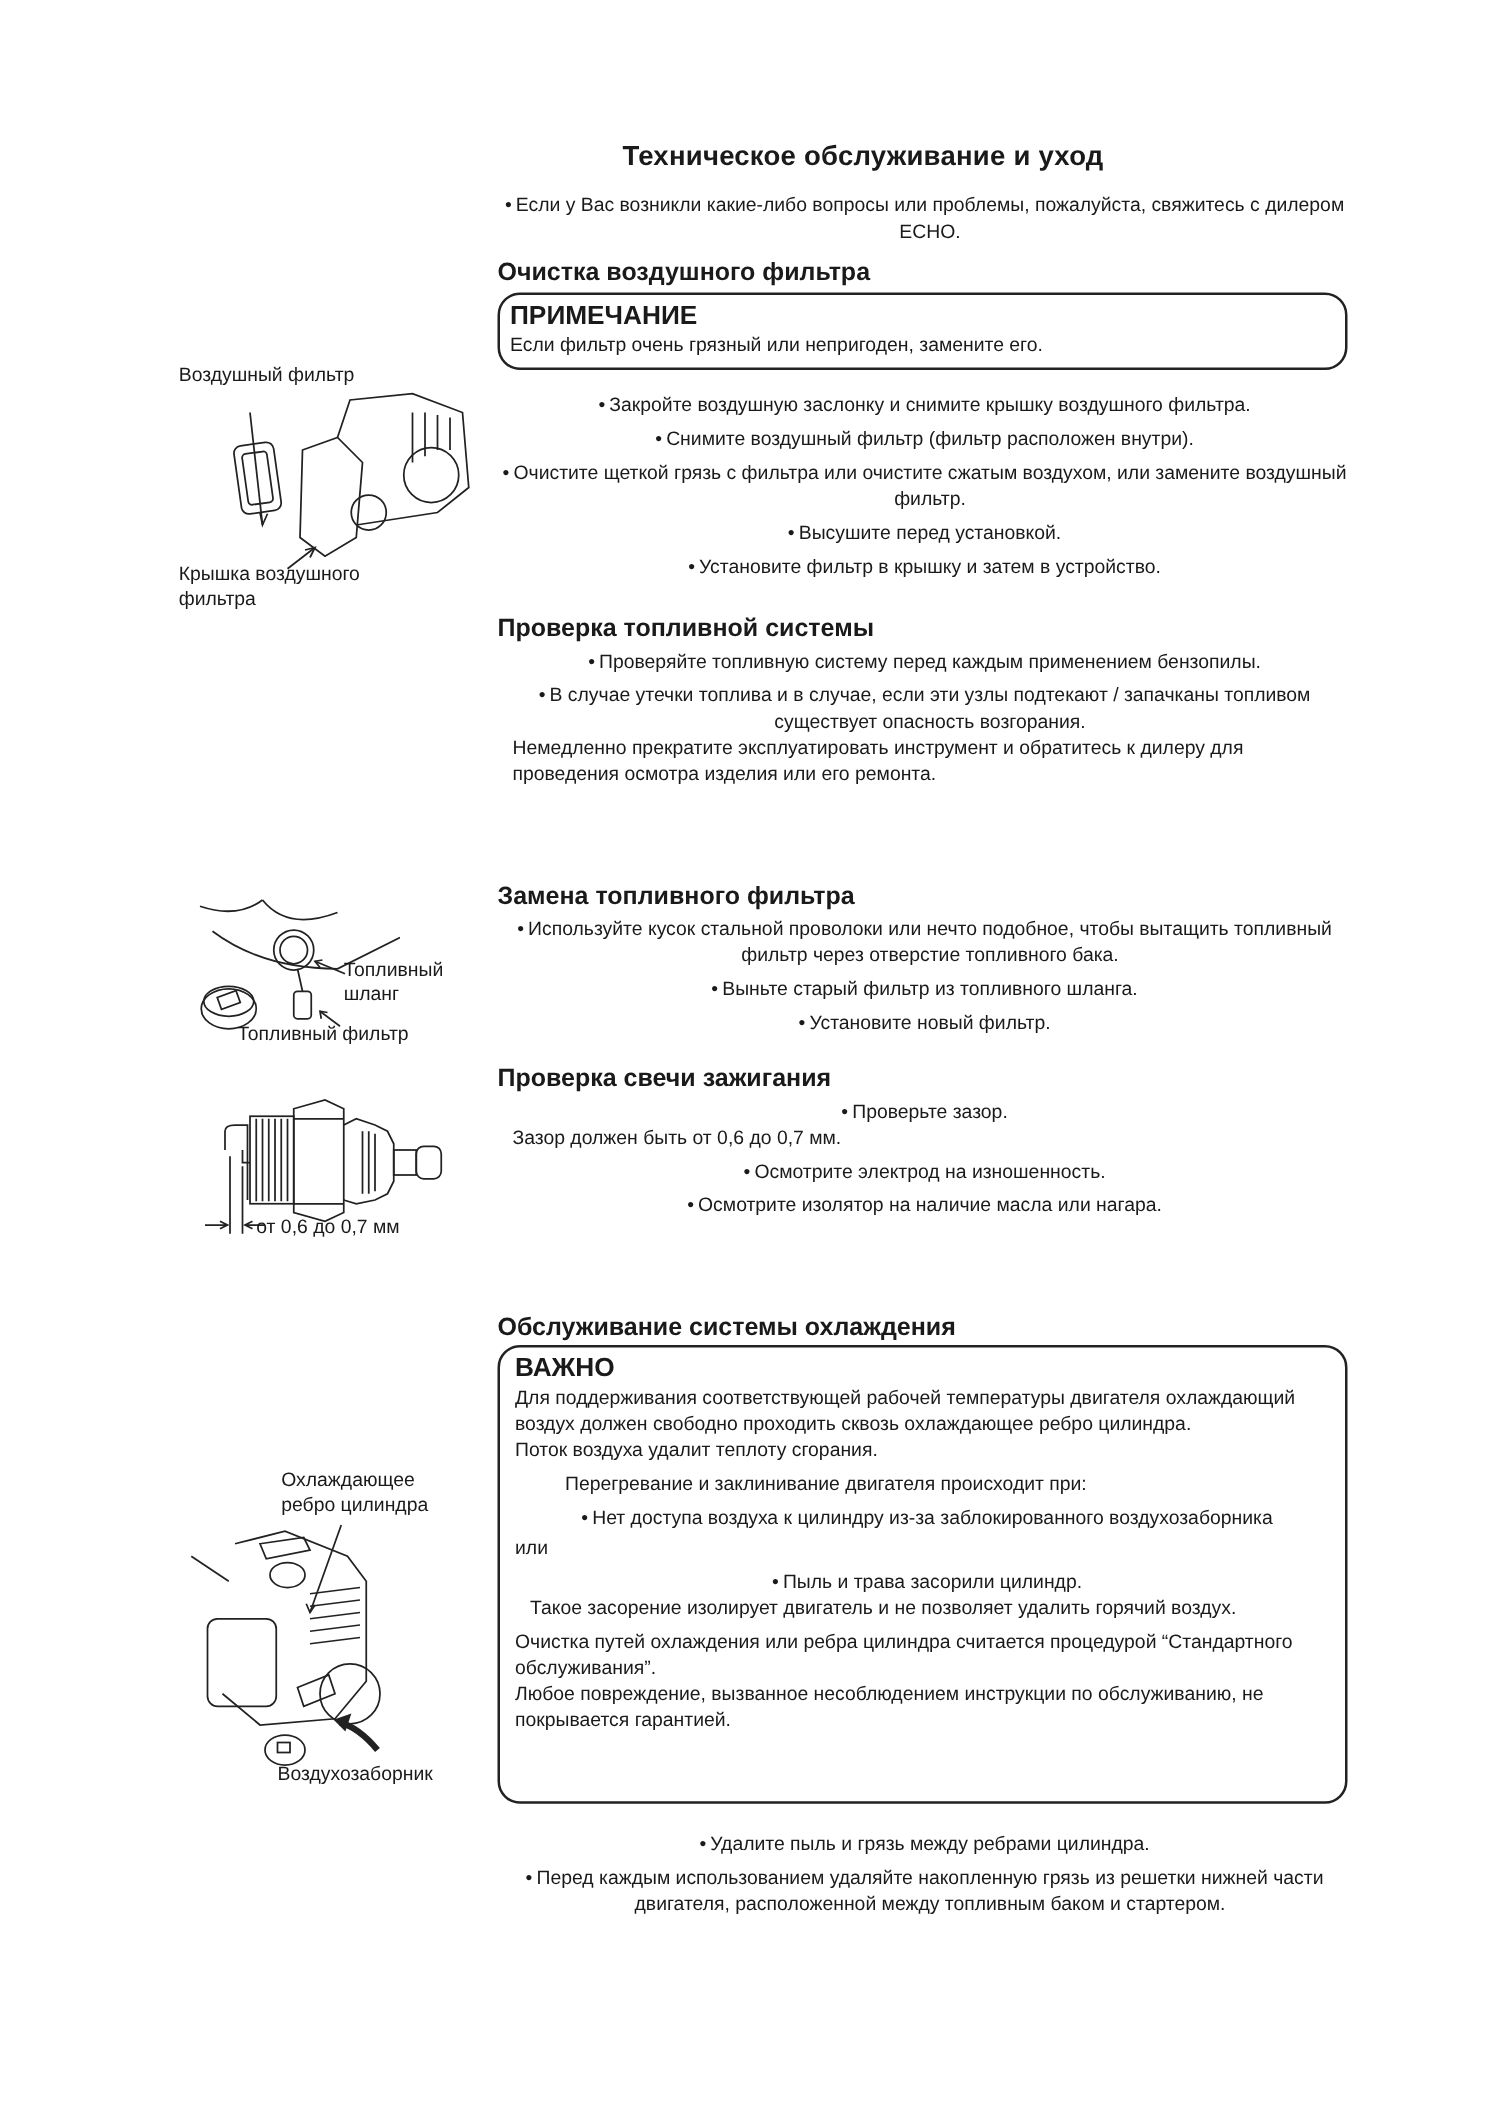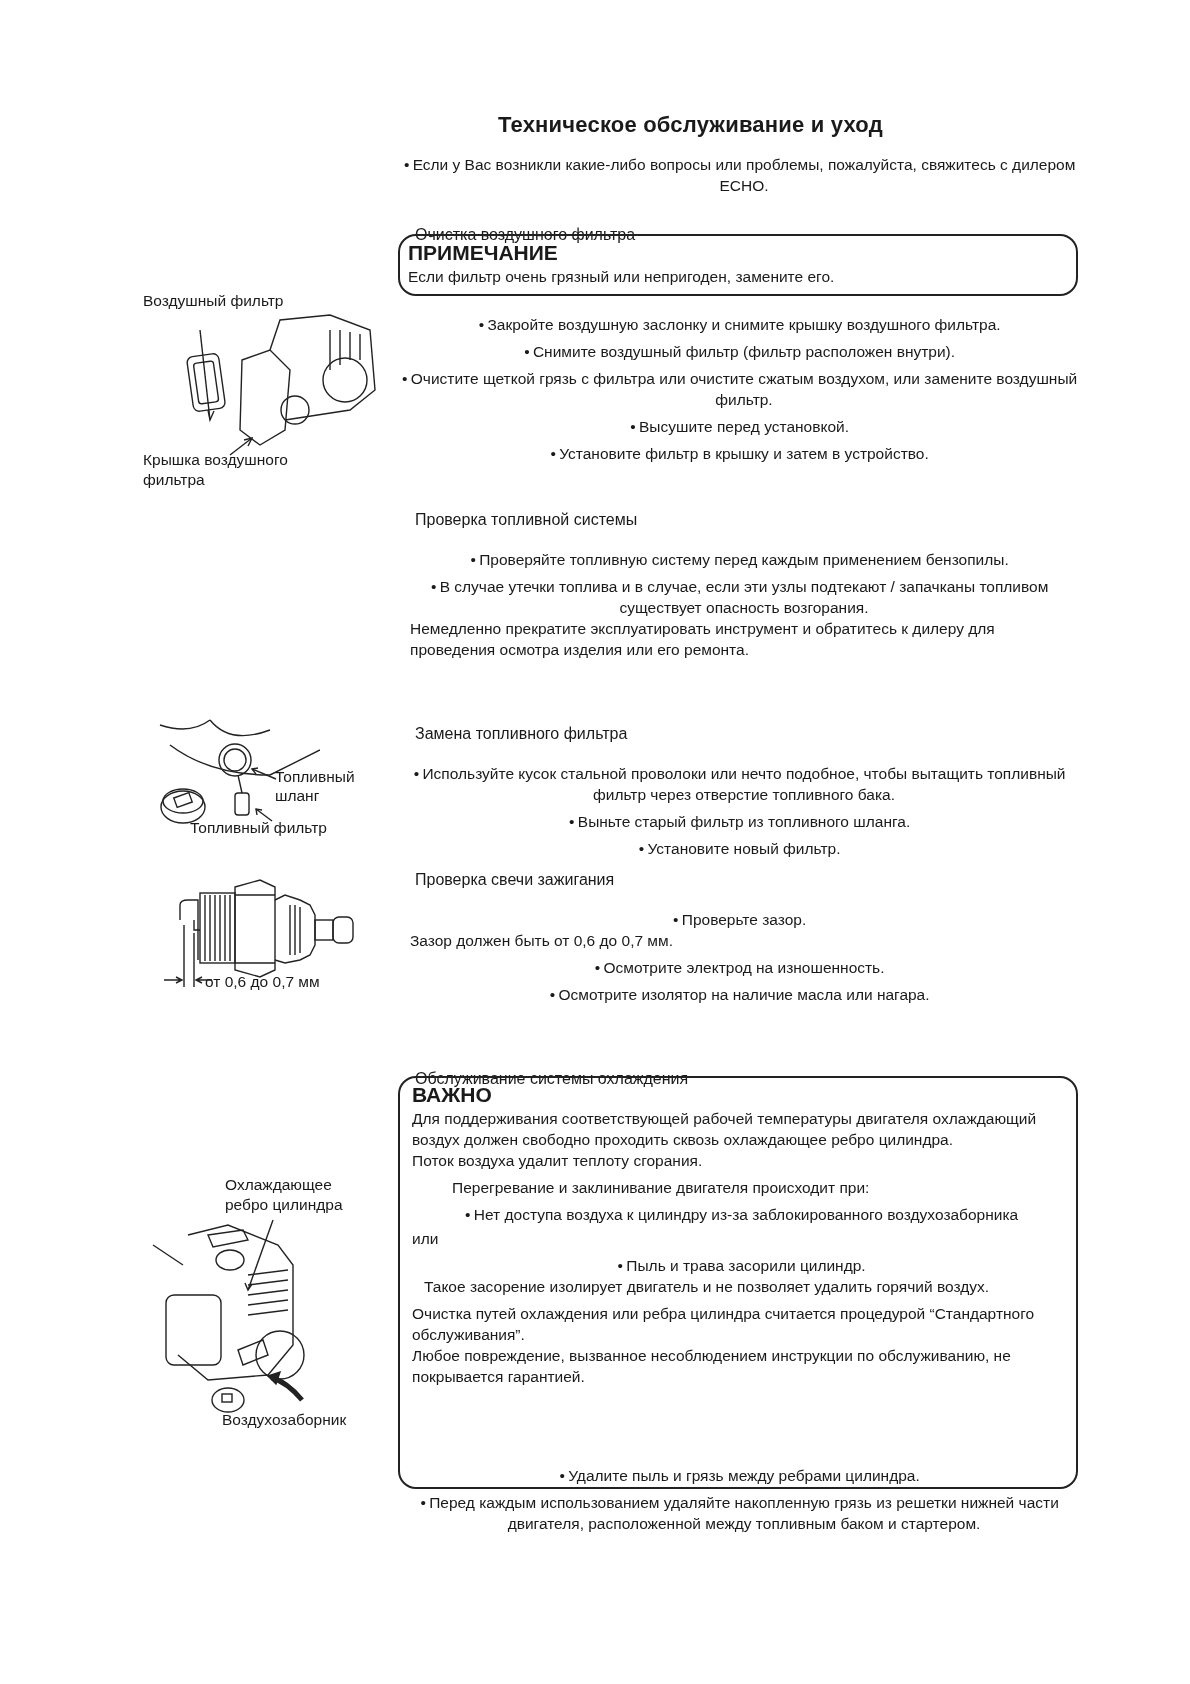--- a/index.html
+++ b/index.html
@@ -1,21 +1,21 @@
 <!DOCTYPE html>
 <html><head>
   <meta charset="utf-8">
   <style>
     html, body { margin: 0; padding: 0; background: #ffffff; }
     body { width: 1190px; height: 1684px; position: relative; overflow: hidden;
            font-family: "Liberation Sans", sans-serif; color: #1a1a1a; }
     .abs { position: absolute; }
     .title { left: 498px; top: 112px; font-size: 22px; font-weight: bold; letter-spacing: 0.2px; white-space: nowrap; }
     .col { position: absolute; left: 398px; width: 680px; }
-    .h2 { font-size: 16px; font-weight: normal; margin: 17px; line-height: 24px; white-space: nowrap; }
+    .h2 { font-size: 20px; font-weight: bold; margin: 0; line-height: 24px; white-space: nowrap; }
     .bl { font-size: 15.5px; line-height: 21px; padding-left: 12px; text-indent: -12px; margin: 4px 0 6px 0; text-align: center; }
     .bl::before { content: "•"; display: inline-block; width: 12px; text-indent: 0; }
     .para { font-size: 15.5px; line-height: 21px; margin: 0; }
     .cont { padding-left: 12px; }
     .box { position: absolute; left: 398px; width: 680px; border: 2px solid #222; border-radius: 18px; box-sizing: border-box; padding: 4px 8px 6px 8px; }
     .box-title { font-size: 21px; font-weight: bold; line-height: 26px; margin: 0; }
     .lbl { position: absolute; font-size: 15.5px; line-height: 20px; white-space: nowrap; }
     svg { position: absolute; }
     svg * { stroke: #222; fill: none; stroke-width: 1.4; }
   </style>
@@ -118,21 +118,21 @@
   <rect x="173" y="42" width="20" height="26" rx="6"></rect>
   <path d="M24,50 L24,112 M34,58 L34,112"></path>
   <path d="M4,105 L22,105 M16,102 L22,105 L16,108"></path>
   <path d="M52,105 L36,105 M42,102 L36,105 L42,108"></path>
 </svg>
 <div class="lbl" style="left:205px; top:972px;">от 0,6 до 0,7 мм</div>
 
 <div class="col" style="top:1050px;">
   <h2 class="h2">Обслуживание системы охлаждения</h2>
 </div>
-<div class="box" style="top:1076px; height:413px;padding-left:12px;">
+<div class="box" style="top:1076px; height:367px;padding-left:12px;">
   <p class="box-title">ВАЖНО</p>
   <p class="para">Для поддерживания соответствующей рабочей температуры двигателя охлаждающий воздух должен свободно проходить сквозь охлаждающее ребро цилиндра.</p>
   <p class="para" style="margin-bottom:6px;">Поток воздуха удалит теплоту сгорания.</p>
   <p class="para" style="margin-bottom:6px;margin-left:40px;">Перегревание и заклинивание двигателя происходит при:</p>
   <p class="bl" style="margin-bottom:3px;">Нет доступа воздуха к цилиндру из-за заблокированного воздухозаборника</p>
   <p class="para" style="margin-bottom:6px;">или</p>
   <p class="bl" style="margin-bottom:0;">Пыль и трава засорили цилиндр.</p>
   <p class="para cont" style="margin-bottom:6px;">Такое засорение изолирует двигатель и не позволяет удалить горячий воздух.</p>
   <p class="para">Очистка путей охлаждения или ребра цилиндра считается процедурой “Стандартного обслуживания”.</p>
   <p class="para">Любое повреждение, вызванное несоблюдением инструкции по обслуживанию, не покрывается гарантией.</p>

